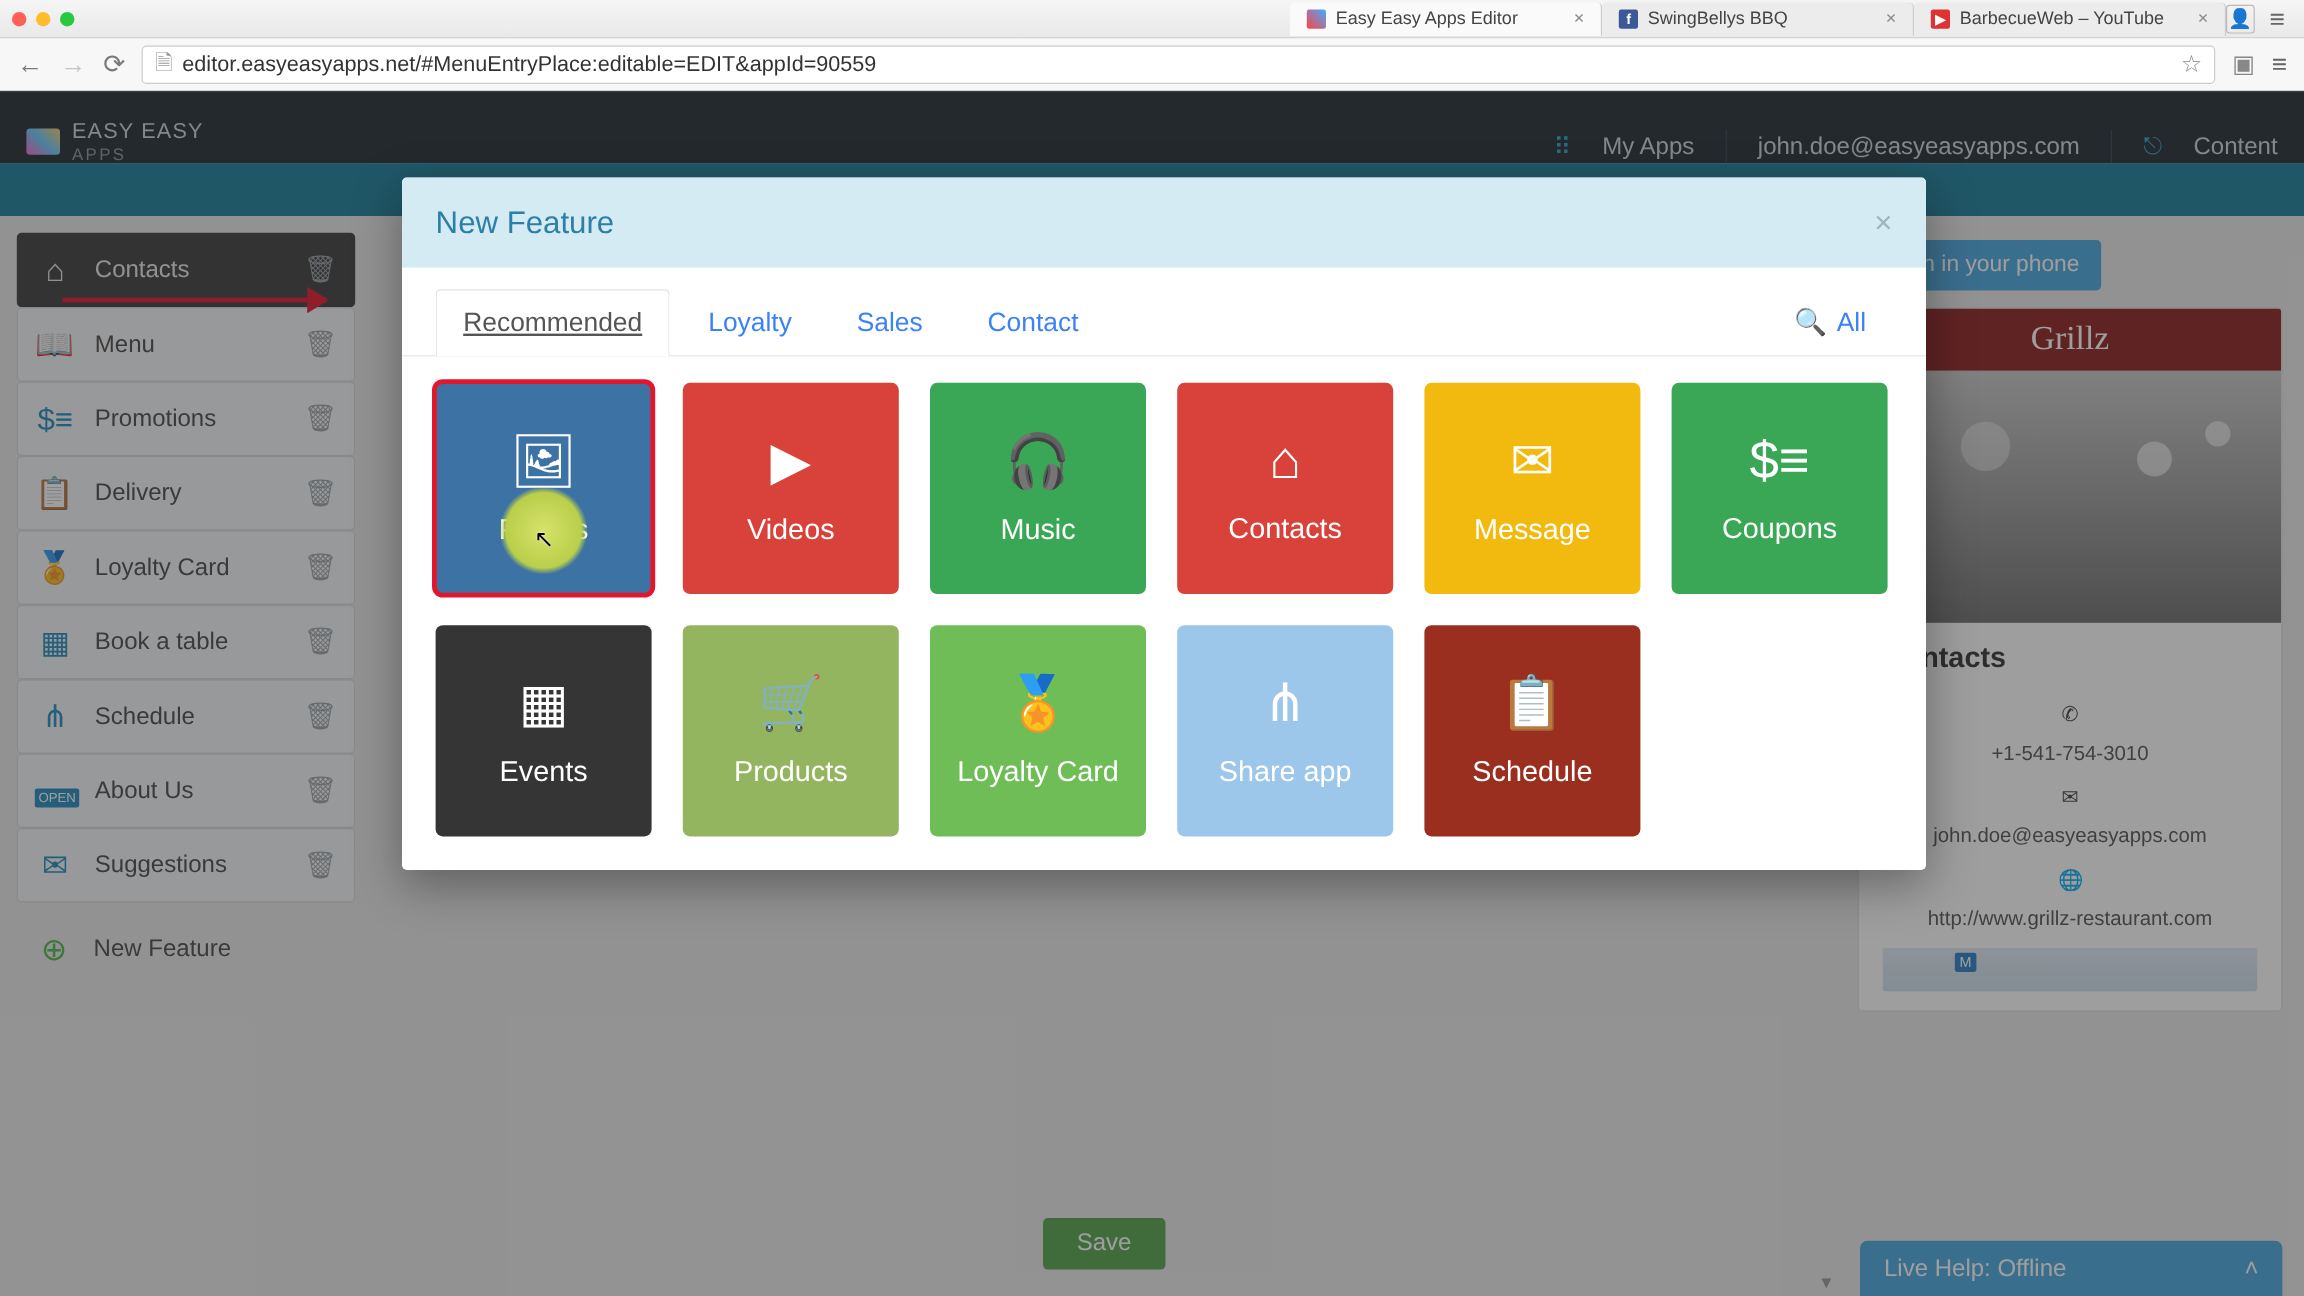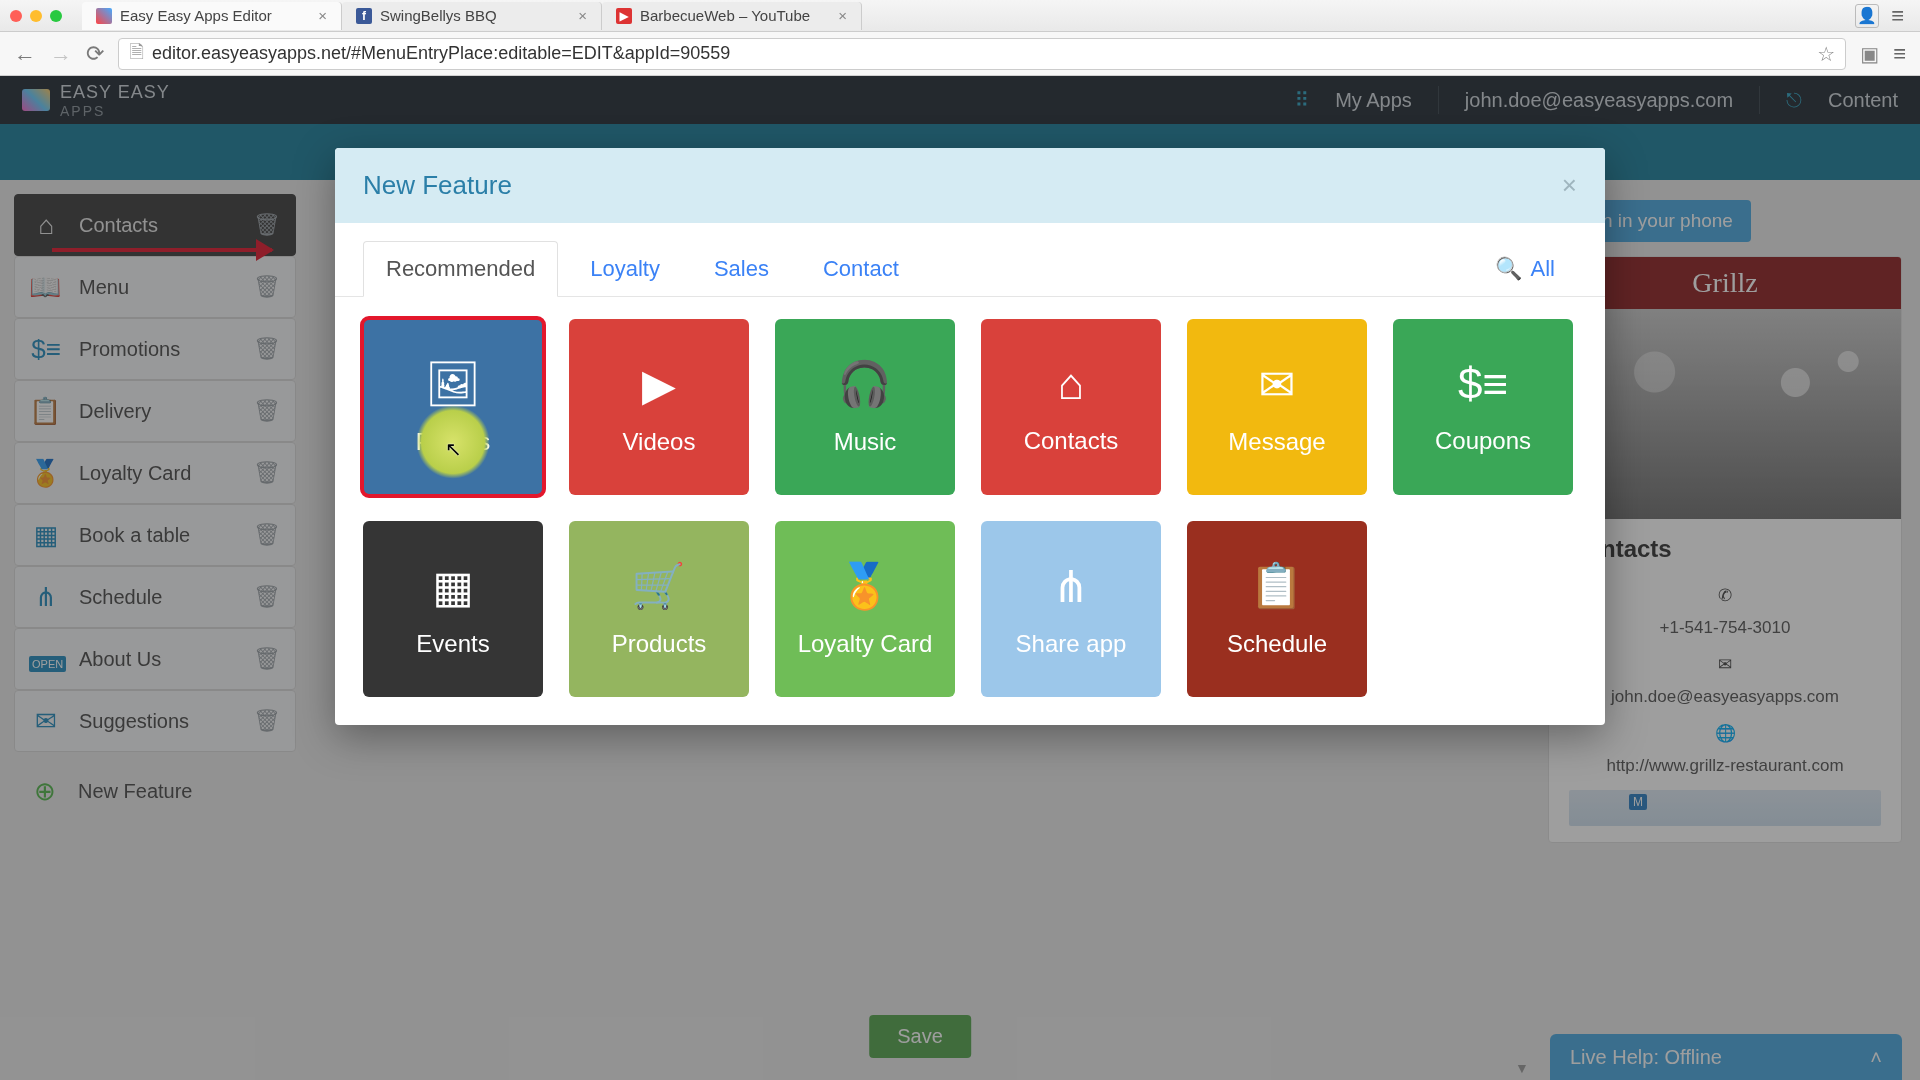--- a/index.html
+++ b/index.html
@@ -3,40 +3,40 @@
 <meta charset="utf-8">
 <style>
   * { margin: 0; padding: 0; box-sizing: border-box; font-family: -apple-system, "Helvetica Neue", Arial, sans-serif; }
   body { width: 1920px; height: 1080px; overflow: hidden; background: #f0f0f0; position: relative; }
 
   
   .titlebar { height: 32px; background: linear-gradient(#f5f5f5,#e9e9e9); display: flex; align-items: center; padding: 0 10px; border-bottom: 1px solid #ccc; }
   .traffic { display: flex; gap: 8px; margin-right: 20px; }
   .traffic span { width: 12px; height: 12px; border-radius: 50%; display: inline-block; }
   .traffic .r { background: #ff5f57; } .traffic .y { background: #ffbd2e; } .traffic .g { background: #28c940; }
-  .tabstrip { display: flex; align-items: center; height: 32px; flex:1; }
+  .tabstrip { display: flex; align-items: center; height: 32px; flex:1;justify-content:flex-end; }
   .tab { display: flex; align-items: center; gap: 8px; padding: 0 14px; height: 28px; border-right: 1px solid #ccc; font-size: 15px; color:#444; min-width:260px; background:#ececec; border-top-left-radius:4px; border-top-right-radius:4px; }
   .tab.active { background: #fafafa; }
   .tab .fav { width:16px; height:16px; display:inline-flex; align-items:center; justify-content:center; font-size:12px; }
   .tab .fav.grid { background: linear-gradient(45deg,#f44,#4af); border-radius:2px; }
   .tab .fav.fb { background:#3b5998; color:#fff; font-weight:bold; border-radius:2px; }
   .tab .fav.yt { background:#d33; color:#fff; border-radius:2px; }
   .tab .tabx { margin-left:auto; color:#888; }
   .chrome-right { margin-left:auto; display:flex; gap:12px; align-items:center; padding-right:6px; }
   .chrome-right .user-box { width:24px; height:24px; border:1px solid #bbb; border-radius:3px; display:flex; align-items:center; justify-content:center; color:#888; }
 
   .addrbar { height: 44px; background: #f7f7f7; border-bottom: 1px solid #d0d0d0; display: flex; align-items: center; padding: 0 14px; gap: 14px; }
   .addrbar .navbtn { color:#7a7a7a; font-size:22px; }
   .omni { flex:1; height:32px; border:1px solid #ccc; border-radius:4px; background:#fff; display:flex; align-items:center; padding:0 10px; font-size:18px; color:#333; }
   .omni .page-icon { margin-right:8px; color:#999; }
   .omni-right { display:flex; gap:14px; align-items:center; color:#888; font-size:20px; }
 
   
   .app-chrome { position:absolute; top:76px; left:0; right:0; bottom:0; }
-  .app-header { height:48px; background:#222b33; display:flex; align-items:center; padding:0 22px; color:#cfd6dc; }
+  .app-header { height:60px; background:#222b33; display:flex; align-items:flex-end; padding:0 22px; color:#cfd6dc; }
   .logo { display:flex; align-items:center; gap:10px; }
   .logo-mark { width:28px; height:22px; background:linear-gradient(45deg,#f6c,#6cf,#fc6); border-radius:3px; }
   .logo-text { font-size:18px; letter-spacing:1px; }
   .logo-text small { display:block; font-size:14px; letter-spacing:2px; color:#8a949c; }
   .hdr-right { margin-left:auto; display:flex; align-items:center; gap:26px; font-size:20px; }
   .hdr-right .sep { width:1px; height:28px; background:#3a444d; }
   .hdr-right .ico { color:#2fa3c4; }
 
   .app-band { height:56px; background:#1b7f9c; }
 
@@ -80,21 +80,21 @@
   .livehelp .chev { margin-left:auto; }
 
   
   .scrim { position:absolute; top:76px; left:0; right:0; bottom:0; background:rgba(40,40,40,.45); }
   .modal { position:absolute; top:148px; left:335px; width:1270px; background:#fff; border-radius:4px; box-shadow:0 12px 40px rgba(0,0,0,.35); overflow:hidden; }
   .modal-hd { background:#d5ebf3; padding:22px 28px; display:flex; align-items:center; }
   .modal-hd h2 { color:#2b7fa8; font-size:26px; font-weight:500; }
   .modal-hd .close { margin-left:auto; color:#9fb5be; font-size:26px; }
   .modal-tabs { display:flex; align-items:center; padding:18px 28px 0 28px; gap:10px; border-bottom:1px solid #e5e5e5; }
   .mtab { padding:14px 22px; font-size:22px; color:#3b82f6; cursor:pointer; }
-  .mtab.active { color:#555; border:1px solid #e1e1e1; border-bottom-color:#fff; border-top-left-radius:4px; border-top-right-radius:4px; background:#fff; margin-bottom:-1px; }
+  .mtab.active { color:#555; border:1px solid #e1e1e1; border-bottom-color:#fff; border-top-left-radius:4px; border-top-right-radius:4px; background:#fff; margin-bottom:-1px;text-decoration:underline; }
   .mtab-all { margin-left:auto; display:flex; align-items:center; gap:8px; }
   .feat-grid { padding:22px 28px 28px 28px; display:grid; grid-template-columns:repeat(6, 180px); gap:26px; }
   .feat { width:180px; height:176px; border-radius:6px; display:flex; flex-direction:column; align-items:center; justify-content:center; gap:18px; color:#fff; font-size:24px; position:relative; }
   .feat .fico { font-size:44px; }
   .feat.sel { outline:4px solid #e3172c; outline-offset:-1px; }
   .hot { position:absolute; width:74px; height:74px; border-radius:50%; background:radial-gradient(circle,#d7e26a 0%, #b9cf4a 60%, #b9cf4a00 70%); pointer-events:none; }
   .cursor { position:absolute; font-size:20px; color:#000; pointer-events:none; text-shadow:0 0 2px #fff; }
 
   
   .c-blue{background:#3d72a4}.c-red{background:#d9413b}.c-green{background:#3aa757}.c-red2{background:#d9413b}

